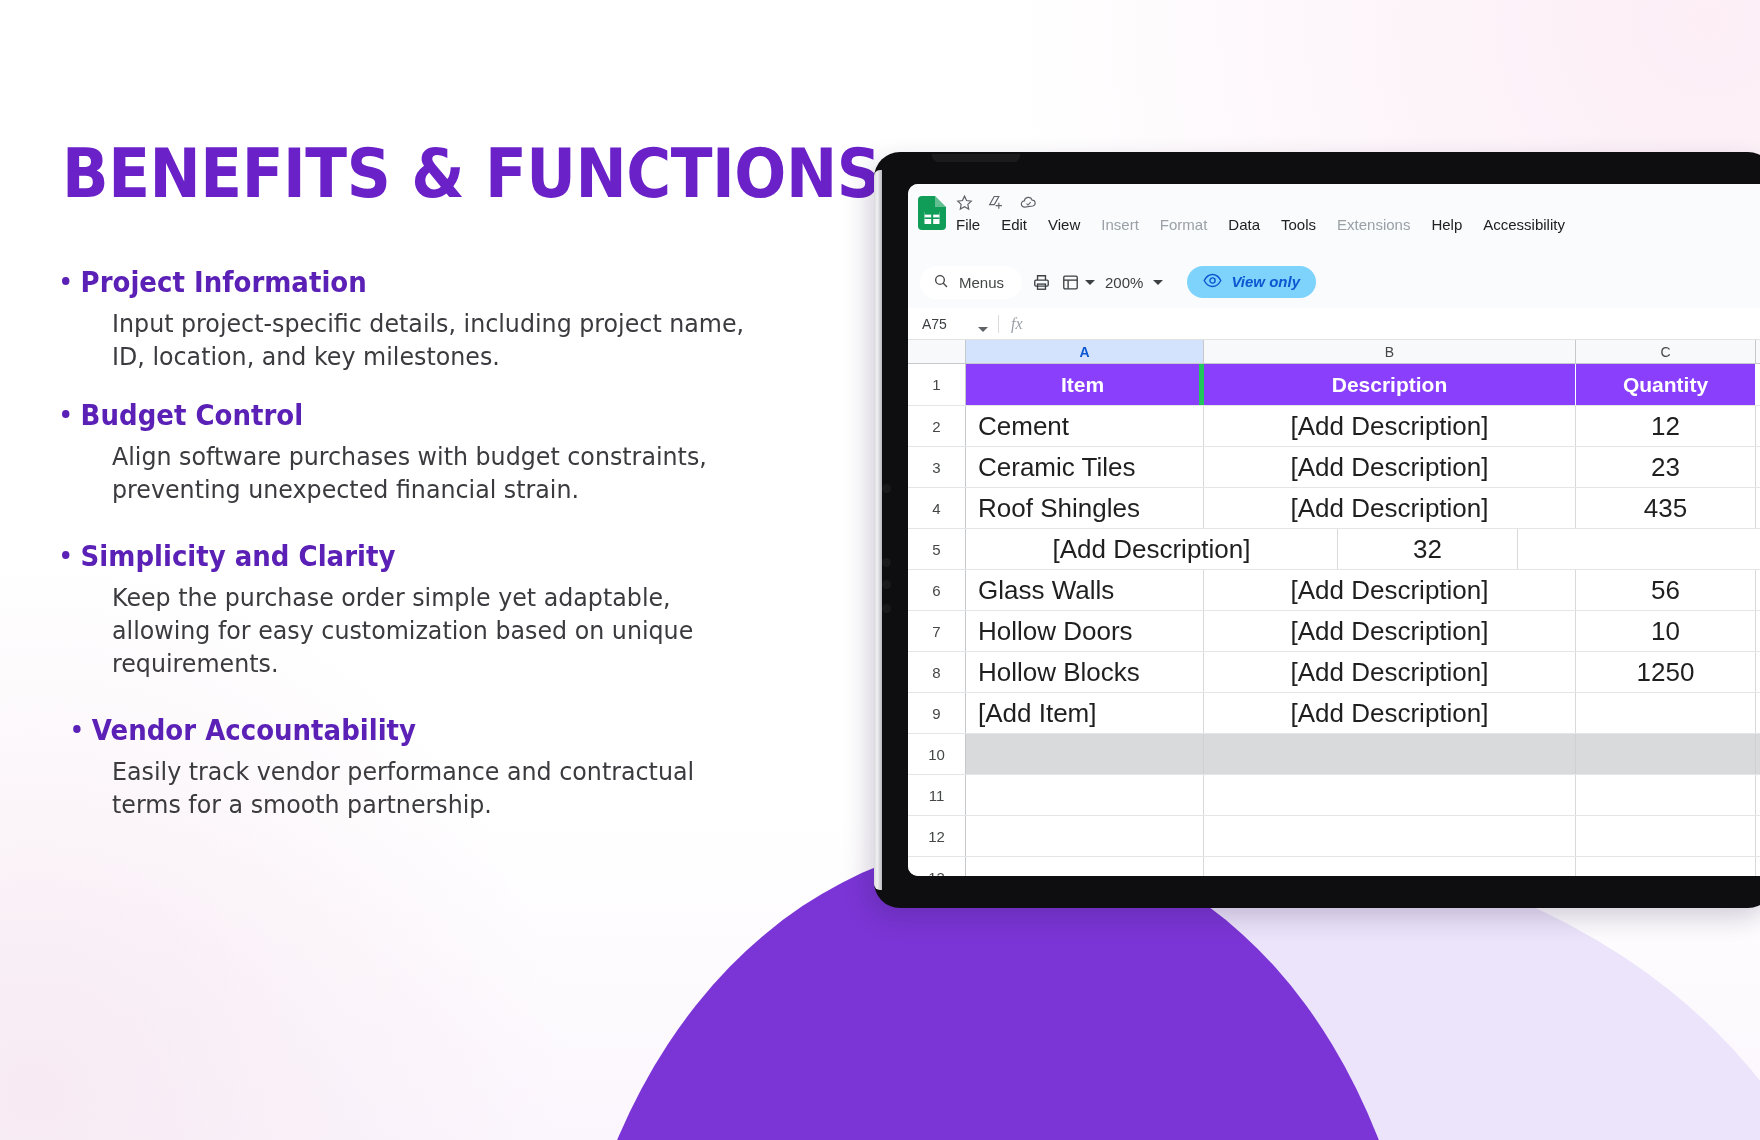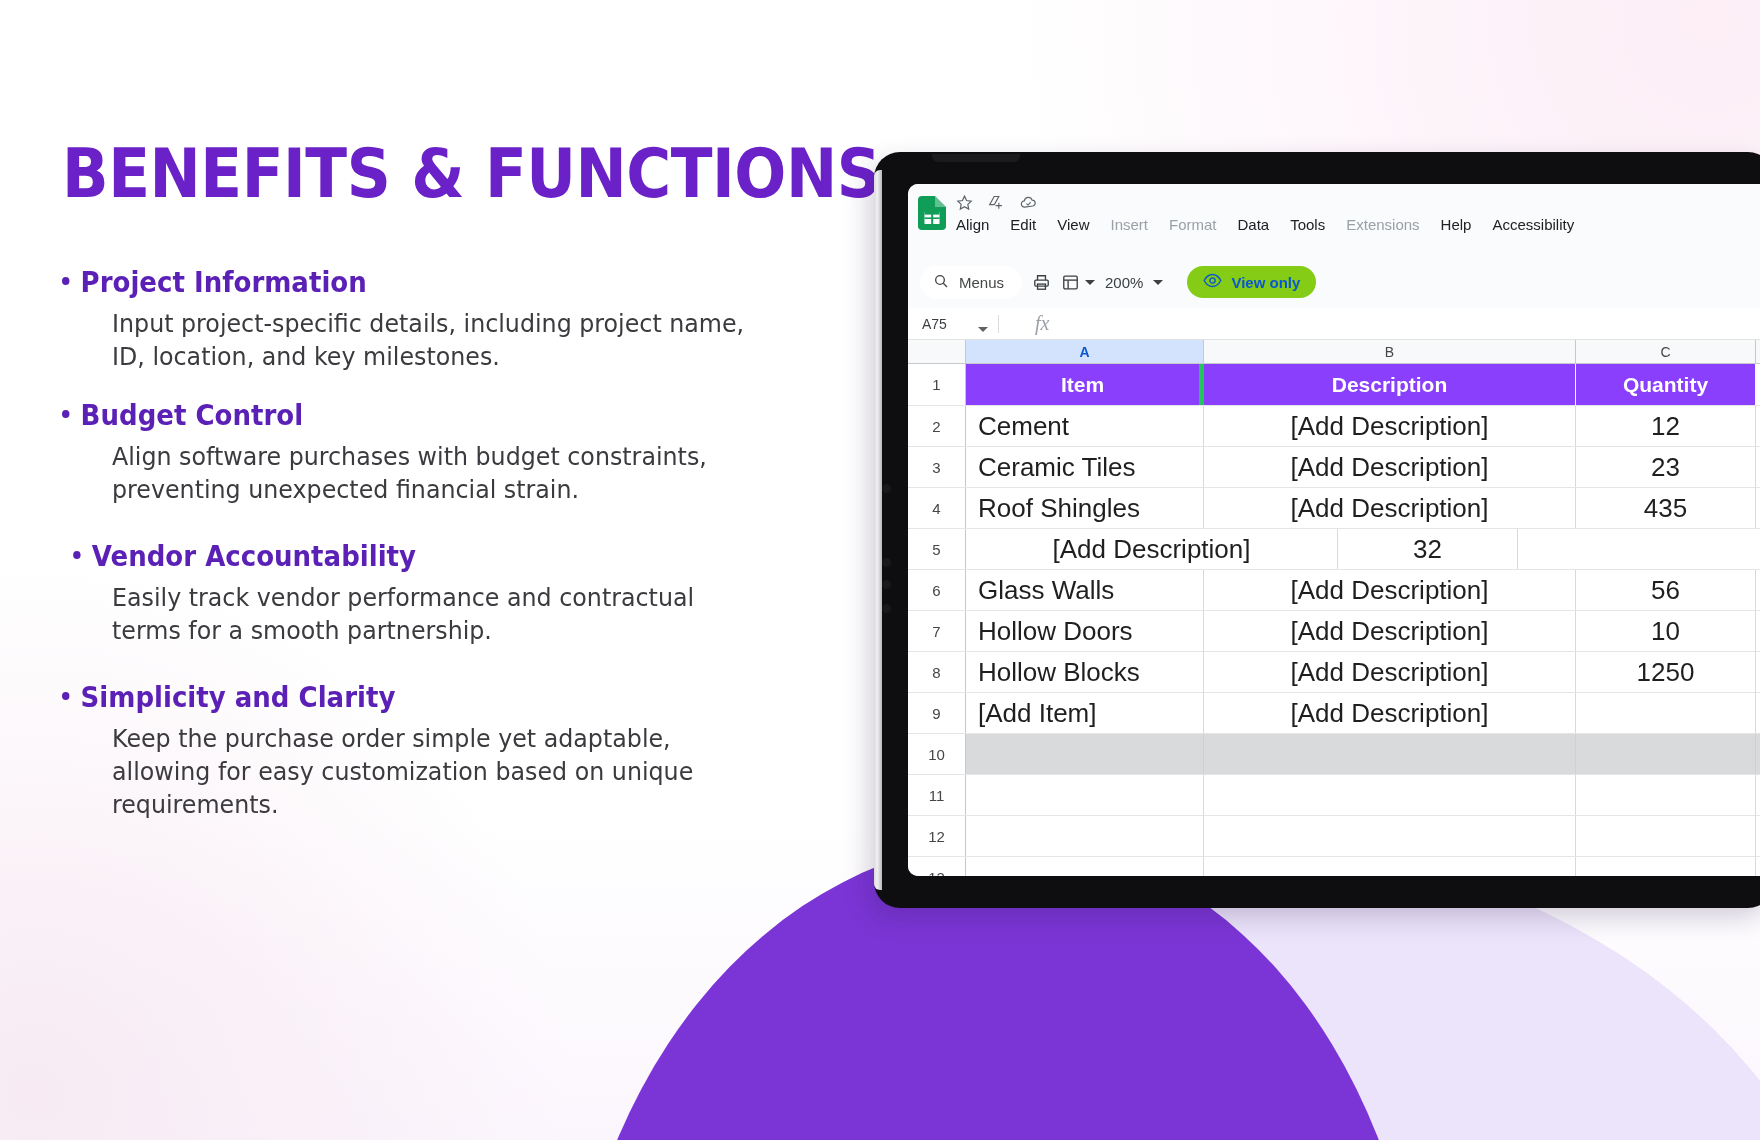--- a/index.html
+++ b/index.html
@@ -170,45 +170,46 @@
     border-radius: 18px;
     padding: 7px 18px 7px 13px;
     font-family: "Liberation Sans", sans-serif;
     font-size: 15px;
     color: #444746;
   }
   .tool-icon { color: #3c4043; display: flex; align-items: center; }
   .caret { width: 0; height: 0; border-left: 5px solid transparent; border-right: 5px solid transparent; border-top: 5px solid #3c4043; }
   .zoom-val { font-family: "Liberation Sans", sans-serif; font-size: 15px; color: #3c4043; }
   .viewonly {
-    display: flex; align-items: flex-end; gap: 9px;
-    background: #84cc16;
+    display: flex; align-items: flex-start; gap: 9px;
+    background: #7dd3fc;
     color: #0b57d0;
     border-radius: 16px;
     padding: 7px 16px;
     font-family: "Liberation Sans", sans-serif;
     font-size: 15px;
     font-weight: 600;
     margin-left: 14px;
+    font-style: italic;
   }
 
   .formula-bar {
     display: flex; align-items: center;
     height: 32px;
     background: #ffffff;
     border-bottom: 1px solid #e1e3e1;
     padding-left: 14px;
     font-family: "Liberation Sans", sans-serif;
     font-size: 14px;
     color: #3c4043;
   }
   .namebox { width: 74px; display: flex; align-items: flex-end; justify-content: space-between; padding-right: 8px; }
   .namebox .caret { border-top-color: #5f6368; }
   .fx-sep { width: 1px; height: 18px; background: #dadce0; margin: 0 12px 0 2px; }
-  .fx { color: #9aa0a6; font-style: italic; font-family: "Liberation Serif", serif; font-size: 20px; margin-left: 24px; }
+  .fx { color: #9aa0a6; font-style: italic; font-family: "Liberation Serif", serif; font-size: 16px; }
 
   
   .grid { font-family: "Liberation Sans", sans-serif; }
   .colhead { display: flex; height: 24px; background: #f8f9fa; border-bottom: 1px solid #c6c9cc; }
   .rh-corner { width: 58px; border-right: 1px solid #c6c9cc; background: #f8f9fa; }
   .ch {
     display: flex; align-items: center; justify-content: center;
     font-size: 14px; color: #444746;
     border-right: 1px solid #c6c9cc;
     background: #f8f9fa;
@@ -273,34 +274,34 @@
     </div>
 
     <div class="bullet-block">
       <div class="bullet-head">
         <span class="bullet-dot"></span>
         <span>Budget Control</span>
       </div>
       <div class="bullet-body">Align software purchases with budget constraints, preventing unexpected financial strain.</div>
     </div>
 
+    <div class="bullet-block" style="margin-top:34px;">
+      <div class="bullet-head">
+        <span class="bullet-dot"></span>
+        <span>Simplicity and Clarity</span>
+      </div>
+      <div class="bullet-body">Keep the purchase order simple yet adaptable, allowing for easy customization based on unique requirements.</div>
+    </div>
+
     <div class="bullet-block indent-more" style="margin-top:34px;">
       <div class="bullet-head">
         <span class="bullet-dot"></span>
         <span>Vendor Accountability</span>
       </div>
       <div class="bullet-body">Easily track vendor performance and contractual terms for a smooth partnership.</div>
-    </div>
-
-    <div class="bullet-block" style="margin-top:34px;">
-      <div class="bullet-head">
-        <span class="bullet-dot"></span>
-        <span>Simplicity and Clarity</span>
-      </div>
-      <div class="bullet-body">Keep the purchase order simple yet adaptable, allowing for easy customization based on unique requirements.</div>
     </div>
 
   </div>
 </div>
 
 <div class="tablet">
   <div class="tablet-edge"></div>
   <div class="tablet-notch"></div>
   <div class="tablet-btn tb1"></div>
   <div class="tablet-btn tb2"></div>
@@ -338,21 +339,21 @@
               </span>
               <span>
                 <svg width="19" height="17" viewBox="0 0 24 24" fill="none" stroke="#5f6368" stroke-width="1.6">
                   <path d="M6.5 18.5 a4.4 4.4 0 0 1 -0.4 -8.8 A5.6 5.6 0 0 1 17 8.6 a4.2 4.2 0 0 1 1.1 8.3 z"></path>
                   <polyline points="9.2,13.6 11.3,15.6 15.1,11.6"></polyline>
                 </svg>
               </span>
             </span>
           </div>
           <div class="menu-row">
-            <span>Align</span>
+            <span>File</span>
             <span>Edit</span>
             <span>View</span>
             <span class="dim">Insert</span>
             <span class="dim">Format</span>
             <span>Data</span>
             <span>Tools</span>
             <span class="dim">Extensions</span>
             <span>Help</span>
             <span>Accessibility</span>
           </div>

